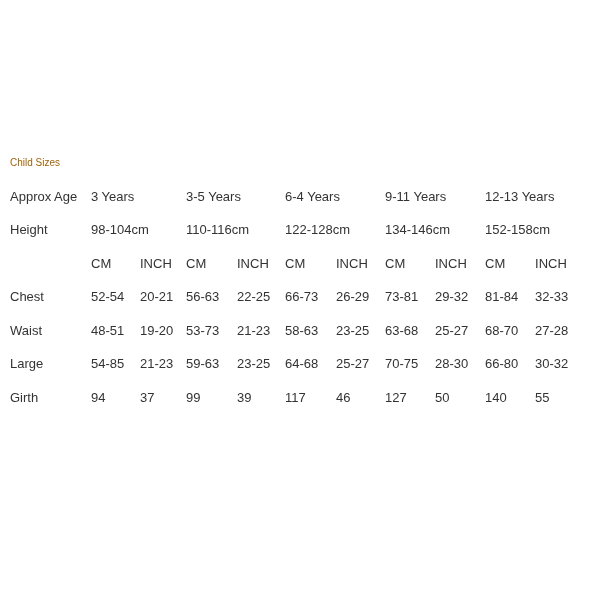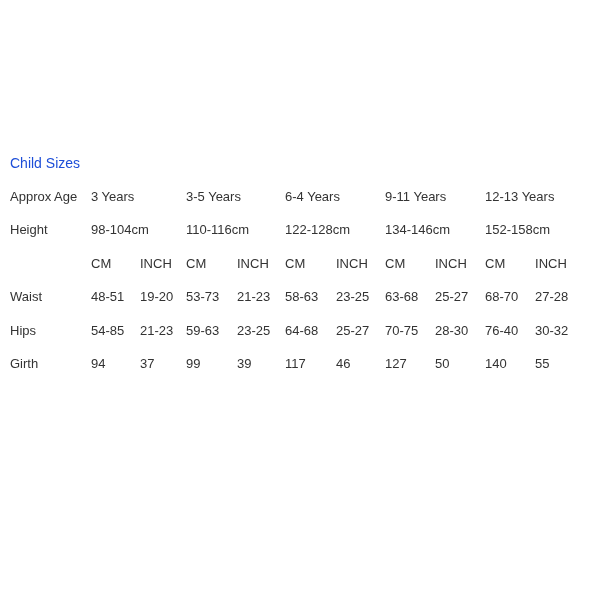--- a/index.html
+++ b/index.html
@@ -20,22 +20,22 @@
   .size-guide {
     position: absolute;
     left: 10px;
     top: 146px;
     width: 582px;
   }
   .title-row {
     height: 33.5px;
     display: flex;
     align-items: center;
-    font-size: 14px;
-    color: #1d4ed8;
+    font-size: 10px;
+    color: #a16207;
   }
   table.size-table {
     border-collapse: collapse;
     table-layout: fixed;
     width: 582px;
   }
   table.size-table tr {
     height: 33.5px;
   }
   table.size-table td {
@@ -98,46 +98,59 @@
         <td>CM</td>
         <td>INCH</td>
         <td>CM</td>
         <td>INCH</td>
         <td>CM</td>
         <td>INCH</td>
         <td>CM</td>
         <td>INCH</td>
       </tr>
 
+      <tr>
+        <td>Chest</td>
+        <td>52-54</td>
+        <td>20-21</td>
+        <td>56-63</td>
+        <td>22-25</td>
+        <td>66-73</td>
+        <td>26-29</td>
+        <td>73-81</td>
+        <td>29-32</td>
+        <td>81-84</td>
+        <td>32-33</td>
+      </tr>
 
       <tr>
         <td>Waist</td>
         <td>48-51</td>
         <td>19-20</td>
         <td>53-73</td>
         <td>21-23</td>
         <td>58-63</td>
         <td>23-25</td>
         <td>63-68</td>
         <td>25-27</td>
         <td>68-70</td>
         <td>27-28</td>
       </tr>
 
       <tr>
-        <td>Hips</td>
+        <td>Large</td>
         <td>54-85</td>
         <td>21-23</td>
         <td>59-63</td>
         <td>23-25</td>
         <td>64-68</td>
         <td>25-27</td>
         <td>70-75</td>
         <td>28-30</td>
-        <td>76-40</td>
+        <td>66-80</td>
         <td>30-32</td>
       </tr>
 
       <tr>
         <td>Girth</td>
         <td>94</td>
         <td>37</td>
         <td>99</td>
         <td>39</td>
         <td>117</td>

